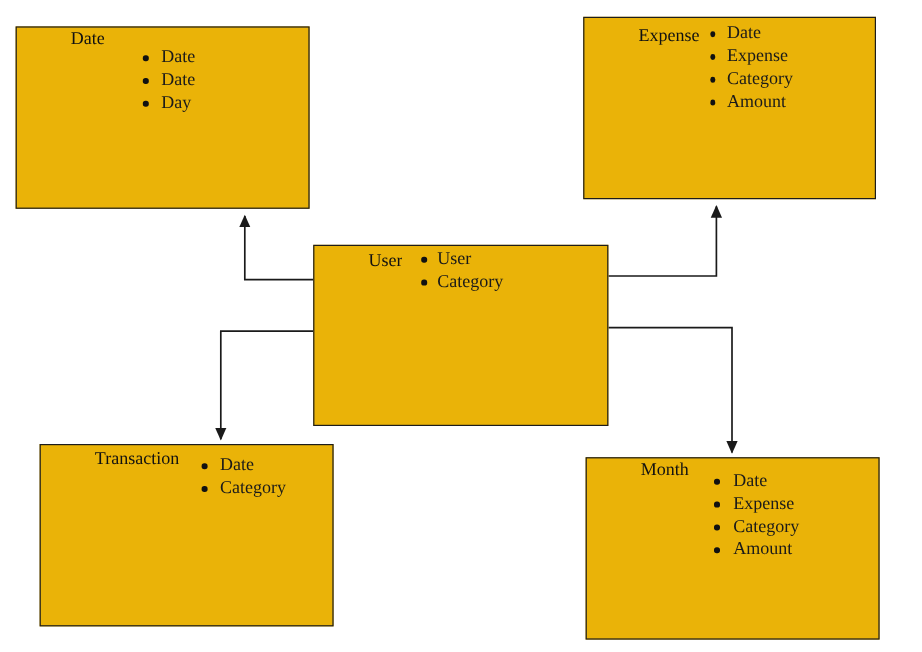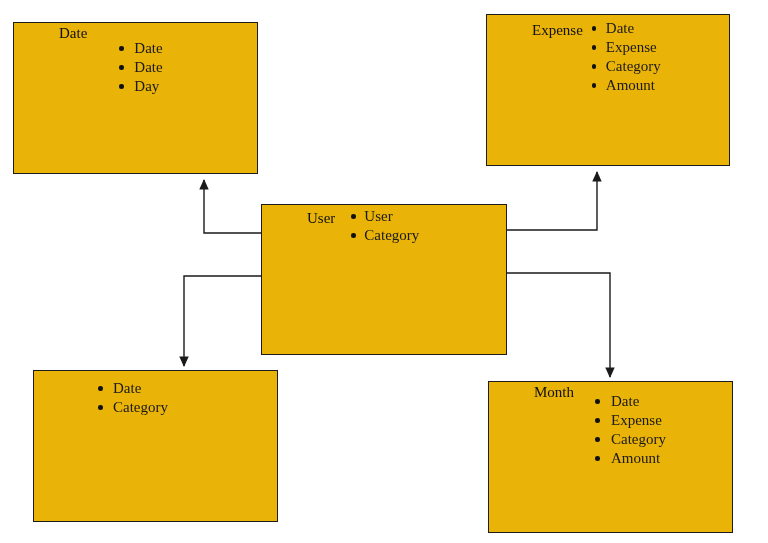--- a/index.html
+++ b/index.html
@@ -142,20 +142,21 @@
   <div class="entity e-user">
     <div class="entity-title">User</div>
     <div class="separator"></div>
     <ul class="entity-attrs">
         <li>User</li>
         <li>Category</li>
       </ul>
   </div>
 
   <div class="entity e-transaction">
+    <div class="entity-title">Transaction</div>
     <div class="separator"></div>
     <ul class="entity-attrs">
         <li>Date</li>
         <li>Category</li>
       </ul>
   </div>
 
   <div class="entity e-income">
     <div class="entity-title">Month</div>
     <div class="separator"></div>

